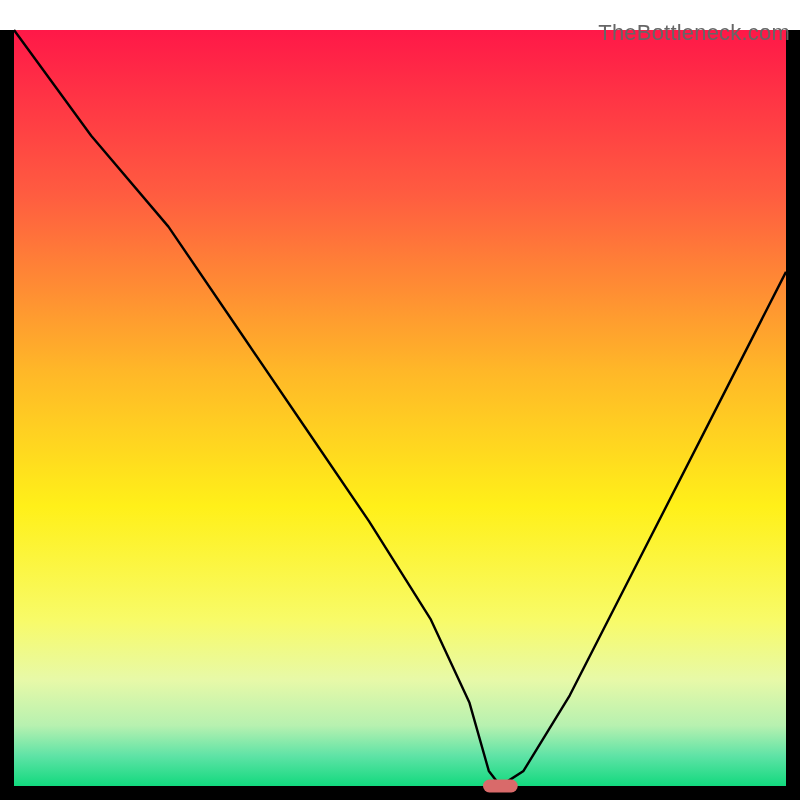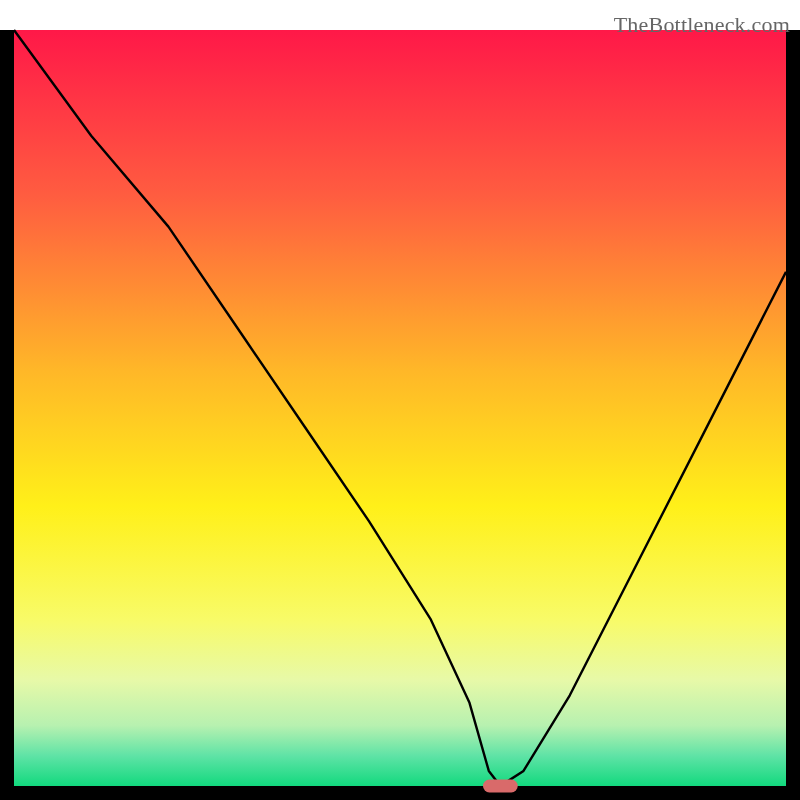--- a/index.html
+++ b/index.html
@@ -8,25 +8,25 @@
     background: #fff;
     font-family: Arial, Helvetica, sans-serif;
   }
   .chart-wrap {
     width: 800px;
     height: 800px;
     position: relative;
   }
   .watermark {
     position: absolute;
-    top: 12px;
+    top: 20px;
     right: 10px;
     font-size: 22px;
     color: #666;
-    font-family: Liberation Serif, serif;
+    font-family: Liberation Sans, sans-serif;
     letter-spacing: 0.2px;
   }
   svg { display: block; }
 </style>
 </head>
 <body>
 
 <div class="chart-wrap">
   <div class="watermark">TheBottleneck.com</div>
   <svg id="chart-svg" width="800" height="800" viewBox="0 0 800 800">

